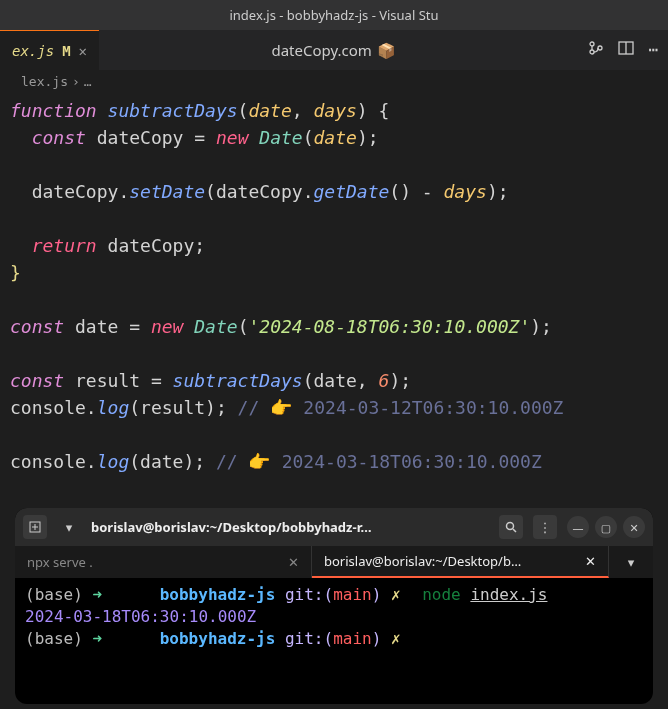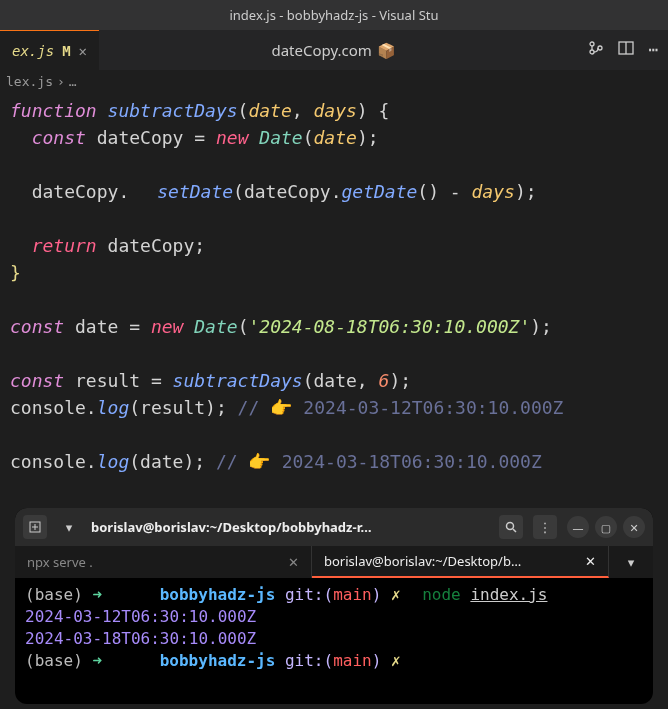--- a/index.html
+++ b/index.html
@@ -56,21 +56,21 @@
 }
 .tab-icons {
   position: absolute;
   right: 10px;
   display: flex;
   gap: 14px;
   color: #ccc;
 }
 .tab-icons span { cursor: pointer; }
 .breadcrumb {
-  padding: 4px 6px;
+  padding: 4px 21px;
   font-size: 13px;
   color: #999;
   display: flex;
   align-items: center;
   gap: 4px;
 }
 .editor {
   padding: 4px 10px 20px 10px;
   font-size: 18px;
   line-height: 27px;
@@ -85,21 +85,21 @@
 .fn-name { color: #82aaff; }
 .fn-call { color: #82aaff; }
 .param { color: #f5c96f; }
 .type { color: #82d4bb; }
 .op { color: #d4d4d4; font-style: normal; }
 .str { color: #c3e88d; }
 .num { color: #f78c6c; }
 .var { color: #d4d4d4; font-style: normal; }
 .comment { color: #697098; font-style: normal; }
 .punct { color: #d4d4d4; font-style: normal; }
-.method-set { color: #82aaff; margin-left: 28px; }
+.method-set { color: #82aaff; }
 .method-get { color: #82aaff; }
 
 .terminal-window {
   position: absolute;
   bottom: 5px;
   left: 15px;
   width: 638px;
   height: 196px;
   background: #000;
   border-radius: 12px;
@@ -277,17 +277,16 @@
     <div class="term-tab active">
       <span>borislav@borislav:~/Desktop/b…</span>
       <span>✕</span>
     </div>
     <div class="term-tab-add">
       <span>▾</span>
     </div>
   </div>
   <div class="term-body">
     <div><span class="t-base">(base)</span> <span class="t-arrow">➜</span>  <span class="t-dir">bobbyhadz-js</span> <span class="t-git">git:(</span><span class="t-branch">main</span><span class="t-git">)</span> <span class="t-cross">✗</span> <span class="t-cmd">node</span> <span class="t-file">index.js</span></div>
-    <div class="t-out">2024-03-12T06:30:10.000Z</div>
     <div class="t-out">2024-03-18T06:30:10.000Z</div>
     <div><span class="t-base">(base)</span> <span class="t-arrow">➜</span>  <span class="t-dir">bobbyhadz-js</span> <span class="t-git">git:(</span><span class="t-branch">main</span><span class="t-git">)</span> <span class="t-cross">✗</span></div>
   </div>
 </div>
 
 </body></html>

